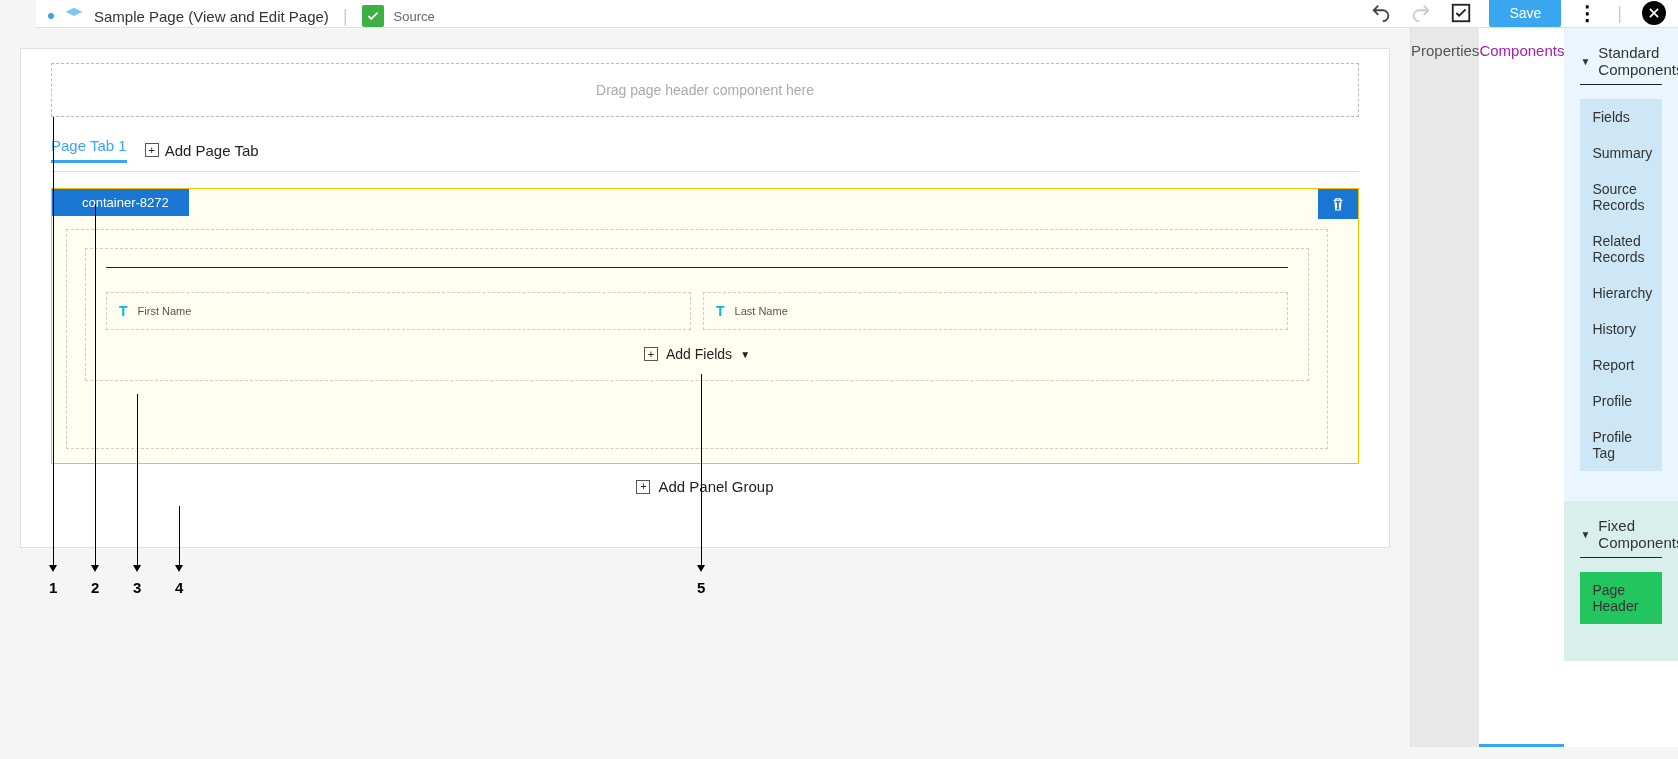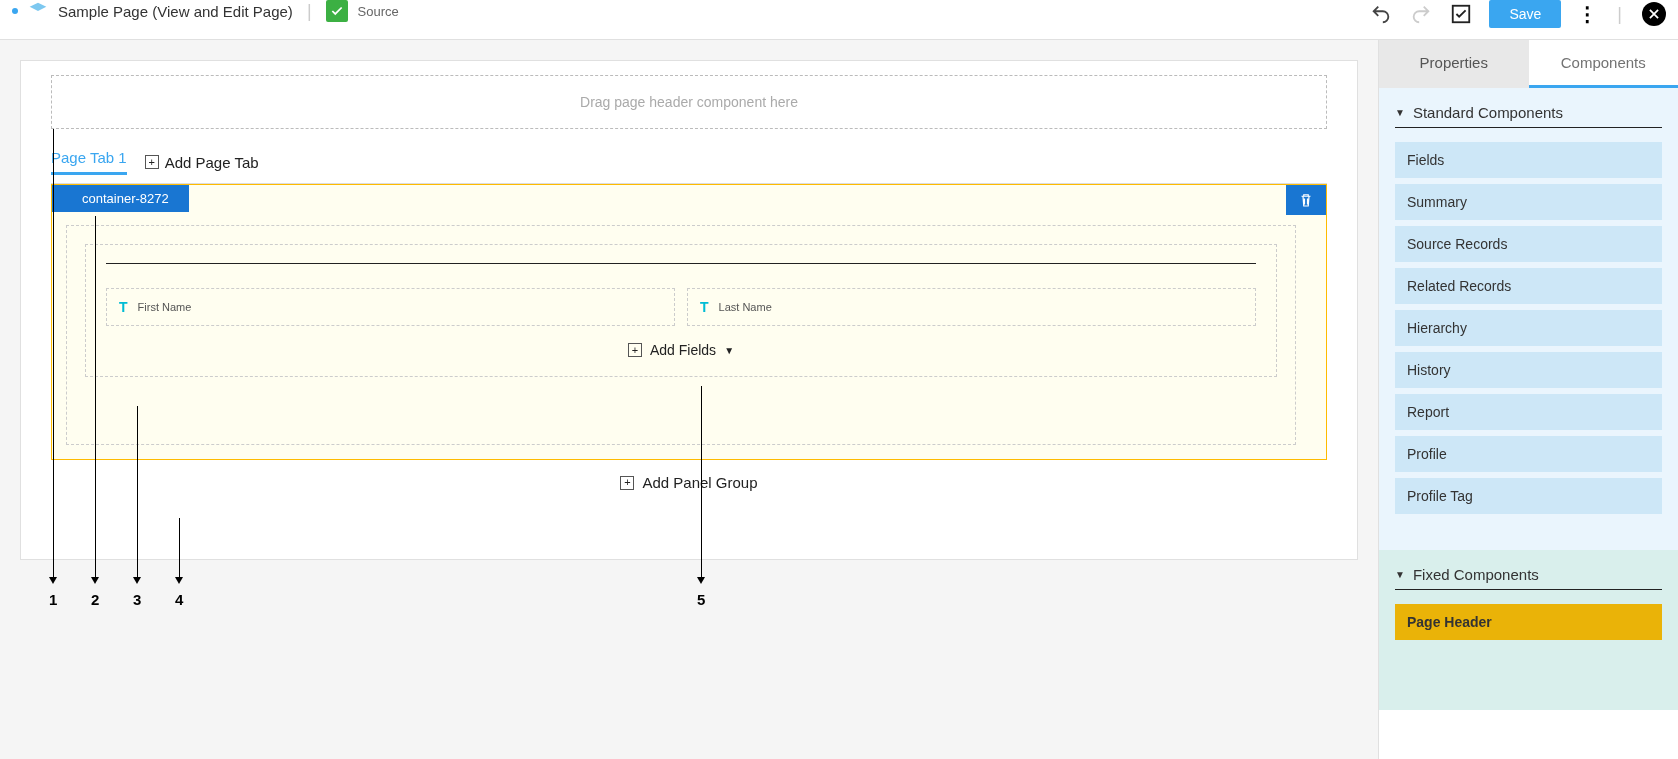--- a/index.html
+++ b/index.html
@@ -1,19 +1,19 @@
 <!DOCTYPE html>
 <html><head>
 <meta charset="utf-8">
 <style>
 * { box-sizing: border-box; margin: 0; padding: 0; font-family: -apple-system, BlinkMacSystemFont, "Segoe UI", Arial, sans-serif; }
 body { background: #f5f5f5; width: 1678px; height: 759px; overflow: hidden; }
 
 
-.topbar { height: 40px; background: #fff; border-bottom: 1px solid #e0e0e0; display: flex; align-items: flex-start; padding: 0 12px; }
+.topbar { height: 28px; background: #fff; border-bottom: 1px solid #e0e0e0; display: flex; align-items: flex-end; padding: 0 12px; margin-left: 36px; }
 .topbar-left { display: flex; align-items: center; gap: 10px; flex: 1; }
 .dot-blue { width: 6px; height: 6px; background: #3aa6f0; border-radius: 50%; }
 .layers { width: 20px; height: 20px; display: flex; align-items: center; justify-content: center; }
 .page-title { font-size: 15px; color: #333; }
 .vsep { color: #ccc; font-size: 18px; margin: 0 4px; }
 .valid-badge { width: 22px; height: 22px; background: #3cb043; display: flex; align-items: center; justify-content: center; border-radius: 2px; }
 .valid-text { font-size: 13px; color: #666; }
 .topbar-right { display: flex; align-items: center; gap: 16px; }
 .icon-btn { width: 24px; height: 24px; display: flex; align-items: center; justify-content: center; cursor: pointer; }
 .save-btn { background: #3aa6f0; color: #fff; border: none; font-size: 14px; padding: 6px 20px; cursor: pointer; border-radius: 2px; }
@@ -28,21 +28,21 @@
 
 .page-header-drop { border: 1px dashed #bbb; height: 54px; display: flex; align-items: center; justify-content: center; color: #aaa; font-size: 14px; margin-bottom: 20px; }
 
 
 .page-tabs-row { display: flex; align-items: center; gap: 18px; padding: 0 0 8px 0; border-bottom: 1px solid #ddd; }
 .page-tab { color: #3aa6f0; font-size: 15px; padding-bottom: 6px; border-bottom: 3px solid #3aa6f0; cursor: pointer; }
 .add-page-tab { display: flex; align-items: center; gap: 6px; font-size: 15px; color: #222; cursor: pointer; }
 .plus-sq { width: 14px; height: 14px; border: 1px solid #555; display: flex; align-items: center; justify-content: center; font-size: 11px; line-height: 1; }
 
 
-.container-sel { border: 1px solid #febb00; background: #fffef0; margin-top: 0; padding: 0 30px 14px 14px; position: relative; }
+.container-sel { border: 1px solid #febb00; background: #fffef0; margin-top: 16px; padding: 0 30px 14px 14px; position: relative; }
 .container-label { position: absolute; top: 0; left: 0; background: #1976d2; color: #fff; font-size: 13px; padding: 6px 20px 6px 30px; }
 .trash-btn { position: absolute; top: 0; right: 0; width: 40px; height: 30px; background: #1976d2; display: flex; align-items: center; justify-content: center; cursor: pointer; }
 
 .container-inner { display: flex; gap: 40px; margin-top: 40px; }
 .left-drop { flex: 1; border: 1px dashed #ccc; height: 150px; display: flex; align-items: center; justify-content: center; color: #aaa; font-size: 14px; }
 .right-panel { flex: 1; border: 1px dashed #ccc; padding: 18px; min-height: 220px; }
 .right-panel-inner { border: 1px dashed #ccc; padding: 18px 20px; }
 .panel-hr { border: none; border-top: 1px solid #222; margin-bottom: 24px; }
 .field-row { display: flex; gap: 12px; }
 .field { flex: 1; border: 1px dashed #ccc; padding: 10px 12px; display: flex; align-items: center; gap: 10px; }
@@ -52,31 +52,31 @@
 .caret-down { font-size: 10px; }
 
 .add-panel-group { display: flex; align-items: center; justify-content: center; gap: 8px; font-size: 15px; color: #222; margin-top: 14px; cursor: pointer; }
 
 
 .callout { position: absolute; width: 1px; background: #000; }
 .callout-num { position: absolute; font-size: 15px; font-weight: bold; color: #000; }
 .arrowhead { position: absolute; width: 0; height: 0; border-left: 4px solid transparent; border-right: 4px solid transparent; border-top: 7px solid #000; }
 
 
-.side-panel { width: 300px; background: #fff; border-left: 1px solid #e0e0e0; display: flex; flex-direction: column; }
+.side-panel { width: 268px; background: #fff; border-left: 1px solid #e0e0e0; display: flex; flex-direction: row; }
 .side-tabs { display: flex; background: #e8e8e8; }
 .side-tab { flex: 1; padding: 14px 0; text-align: center; font-size: 15px; cursor: pointer; color: #555; }
-.side-tab.active { background: #fff; color: #737373; border-bottom: 3px solid #3aa6f0; }
+.side-tab.active { background: #fff; color: #a21caf; border-bottom: 3px solid #3aa6f0; }
 .side-body { flex: 1; overflow: auto; }
 .section-std { background: #eaf5fd; padding: 16px 16px 30px 16px; }
 .section-fixed { background: #d9efec; padding: 16px; height: 160px; }
 .sect-header { display: flex; align-items: center; gap: 8px; font-size: 15px; color: #333; padding-bottom: 6px; border-bottom: 1px solid #222; margin-bottom: 14px; cursor: pointer; }
 .tri { font-size: 10px; }
-.comp-item { background: #cde7f7; padding: 10px 12px; font-size: 14px; color: #333; margin-bottom: 6px; cursor: grab; }
-.comp-item.fixed { background: #eab308; font-weight: bold; }
+.comp-item { background: #cde7f7; padding: 10px 12px; font-size: 14px; color: #333; cursor: grab; }
+.comp-item.fixed { background: #22c55e; }
 
 svg { display: block; }
 </style>
 </head>
 <body>
 
 <div class="topbar">
   <div class="topbar-left">
     <span class="dot-blue"></span>
     <span class="layers">

